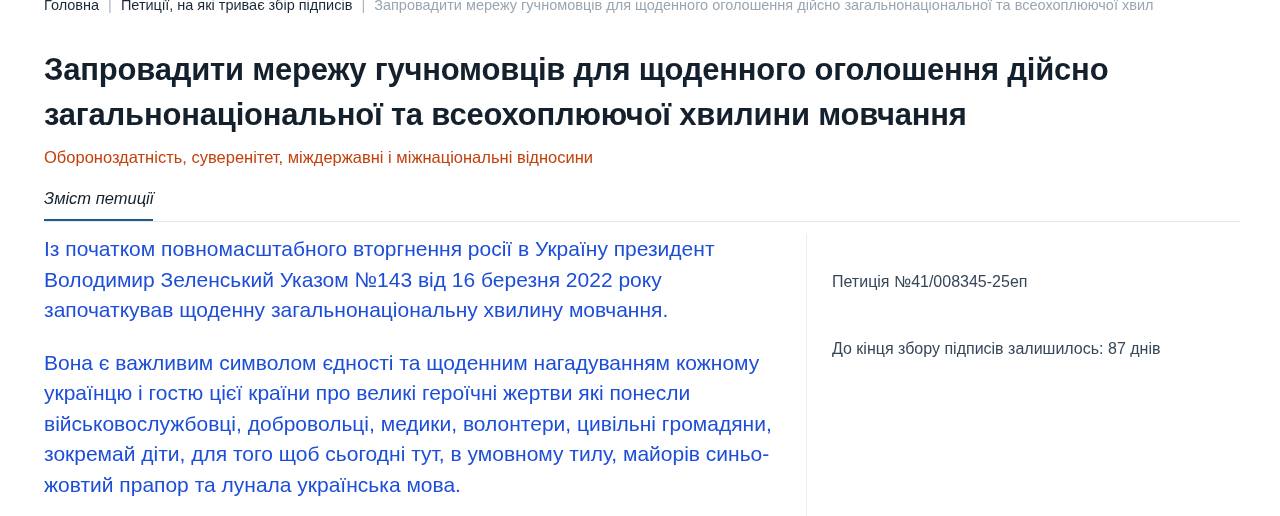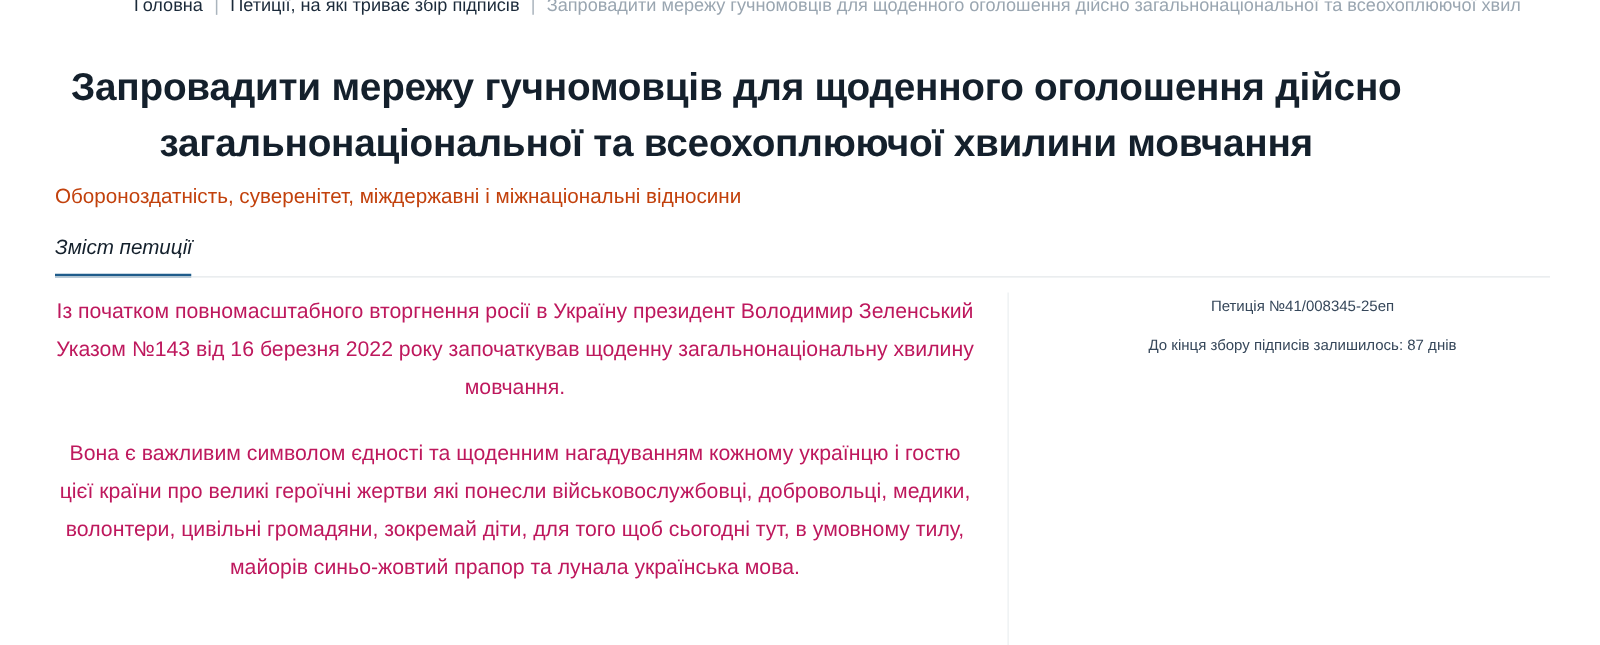--- a/index.html
+++ b/index.html
@@ -11,21 +11,20 @@
     overflow: hidden;
     background: #ffffff;
     font-family: "Liberation Sans", sans-serif;
     color: #1b2a3a;
   }
   .page {
     position: relative;
     width: 1280px;
     height: 516px;
     background: #ffffff;
-    text-align: center;
   }
 
   
   .breadcrumb {
     position: absolute;
     top: -6px;
     left: 44px;
     right: 0;
     height: 22px;
     white-space: nowrap;
@@ -104,35 +103,36 @@
 
   
   .body-col {
     position: absolute;
     top: 234px;
     left: 44px;
     width: 740px;
   }
   .body-col p {
     margin: 0 4px 22px 0;
-    font-size: 17px;
+    font-size: 21px;
     line-height: 30.5px;
-    color: #be185d;
+    color: #1d4ed8;
   }
 
   .meta-col {
     position: absolute;
     top: 230px;
     left: 832px;
     width: 420px;
   }
   .meta-col .meta-item {
-    font-size: 12px;
+    font-size: 16px;
     line-height: 31px;
     color: #36475a;
+    margin-top: 36px;
   }
 
   
   .col-sep {
     position: absolute;
     top: 234px;
     left: 806px;
     width: 1px;
     height: 282px;
     background: #eceff1;

